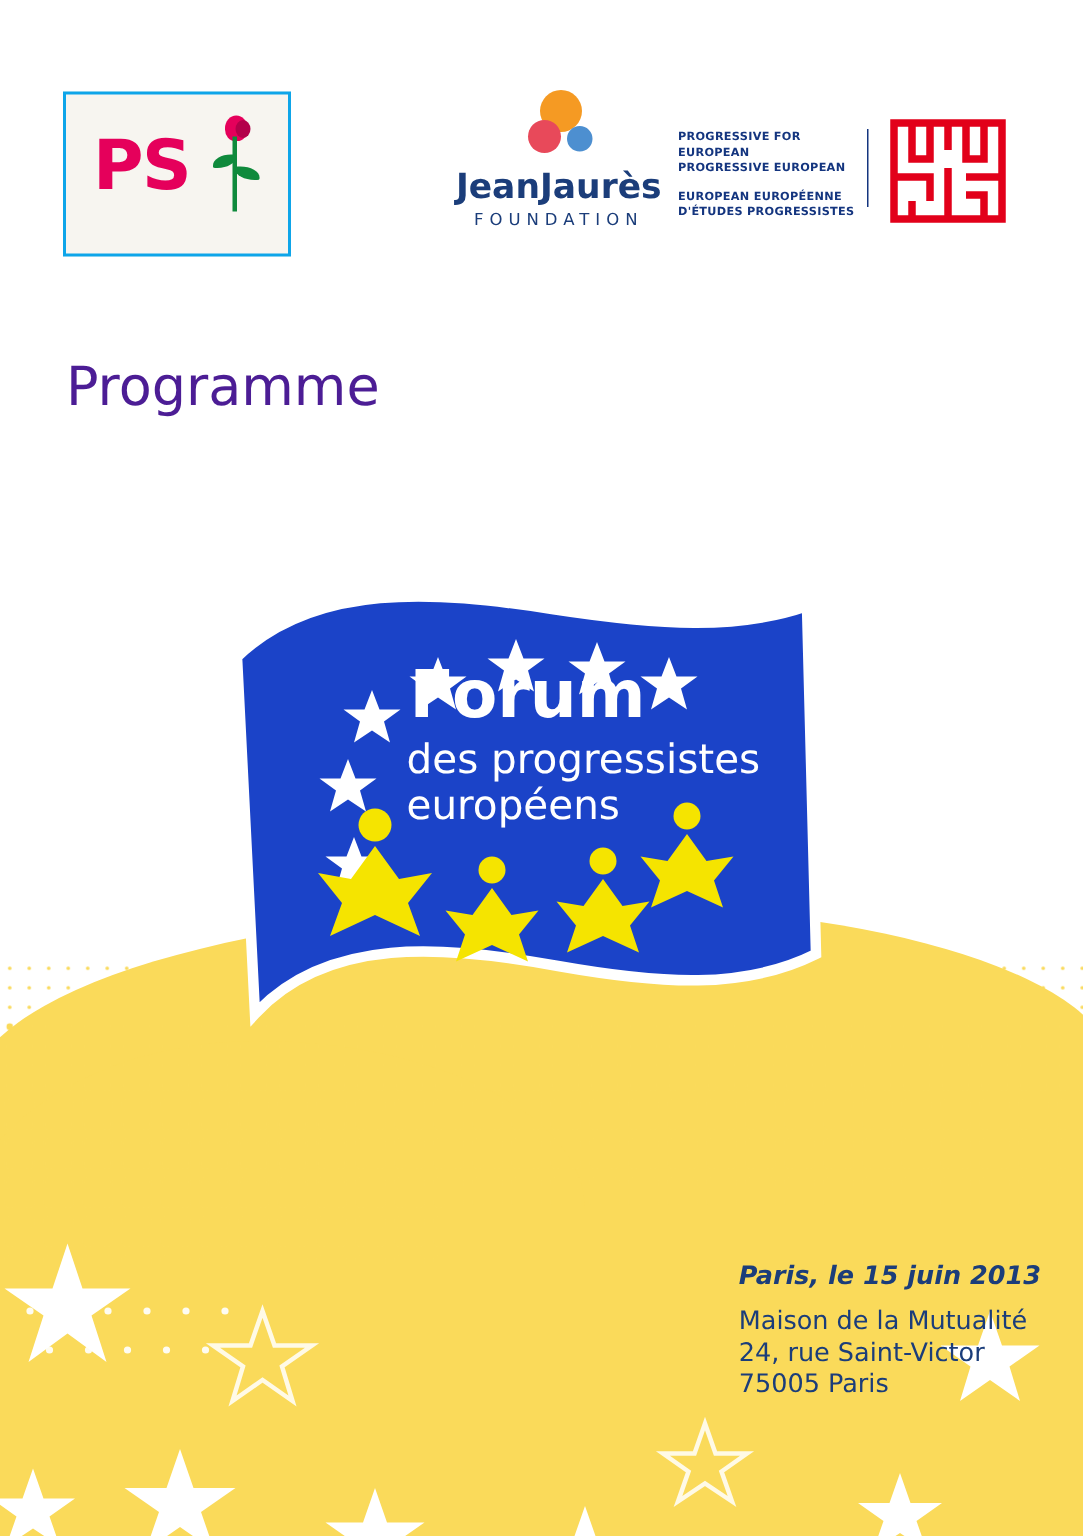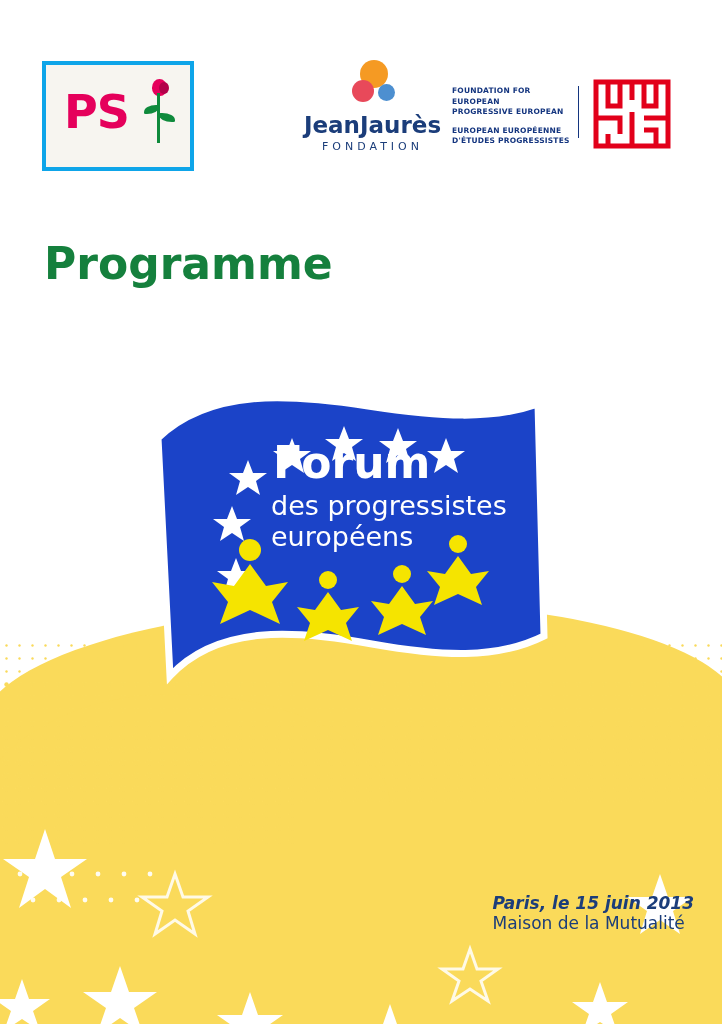--- a/index.html
+++ b/index.html
@@ -25,21 +25,21 @@
   }
 
   
   .ps-logo {
     position: absolute;
     left: 42px;
     top: 3px;
     width: 152px;
     height: 110px;
     background: #f7f5f0;
-    border: 4px solid #0ea5e9;
+    border: 2px solid #0ea5e9;
     box-sizing: border-box;
   }
   .ps-text {
     position: absolute;
     left: 18px;
     top: 24px;
     font-family: "DejaVu Sans", sans-serif;
     font-weight: bold;
     font-size: 46px;
     color: #e5005b;
@@ -169,23 +169,23 @@
     width: 84px;
     height: 76px;
   }
 
   
   .programme-title {
     position: absolute;
     left: 44px;
     top: 238px;
     font-family: "DejaVu Sans", sans-serif;
-    font-weight: bold;
-    font-size: 44px;
-    color: #15803d;
+    font-weight: normal;
+    font-size: 36px;
+    color: #4c1d95;
     letter-spacing: 0px;
   }
 
   
   .yellow-area {
     position: absolute;
     left: 0;
     bottom: 0;
     width: 722px;
     height: 450px;
@@ -232,21 +232,21 @@
     right: 28px;
     bottom: 90px;
     text-align: left;
     color: #1b3d7a;
     font-family: "DejaVu Sans", sans-serif;
   }
   .event-date {
     font-size: 17px;
     font-weight: bold;
     font-style: italic;
-    margin-bottom: 0;
+    margin-bottom: 10px;
     letter-spacing: 0px;
   }
   .event-line {
     font-size: 17px;
     line-height: 21px;
     letter-spacing: 0px;
   }
 </style>
 </head>
 <body>
@@ -266,26 +266,26 @@
 
   <div class="jj-logo">
     <div class="jj-dots">
       <div class="d-orange"></div>
       <div class="d-pink"></div>
       <div class="d-blue"></div>
     </div>
     <div class="jj-name">
       <b>Jean</b><b>Jaurès</b>
     </div>
-    <div class="jj-sub">FONDATION</div>
+    <div class="jj-sub">FOUNDATION</div>
   </div>
 
   <div class="feps">
     <div class="grp">
-      <div>FOUNDATION FOR EUROPEAN</div>
+      <div>PROGRESSIVE FOR EUROPEAN</div>
       <div>PROGRESSIVE EUROPEAN</div>
     </div>
     <div class="grp">
       <div>EUROPEAN EUROPÉENNE</div>
       <div>D'ÉTUDES PROGRESSISTES</div>
     </div>
   </div>
   <div class="feps-divider"></div>
 
   <div class="feps-mark">
@@ -395,13 +395,15 @@
 
     <text x="133" y="110" font-family="DejaVu Sans, sans-serif" font-size="44" font-weight="bold" fill="#ffffff">Forum</text>
     <text x="131" y="147" font-family="DejaVu Sans, sans-serif" font-size="27" fill="#ffffff">des progressistes</text>
     <text x="131" y="178" font-family="DejaVu Sans, sans-serif" font-size="27" fill="#ffffff">européens</text>
   </svg>
 </div>
 
 <div class="event-info">
   <div class="event-date">Paris, le 15 juin 2013</div>
   <div class="event-line">Maison de la Mutualité</div>
+  <div class="event-line">24, rue Saint-Victor</div>
+  <div class="event-line">75005 Paris</div>
 </div>
 
 </body></html>

